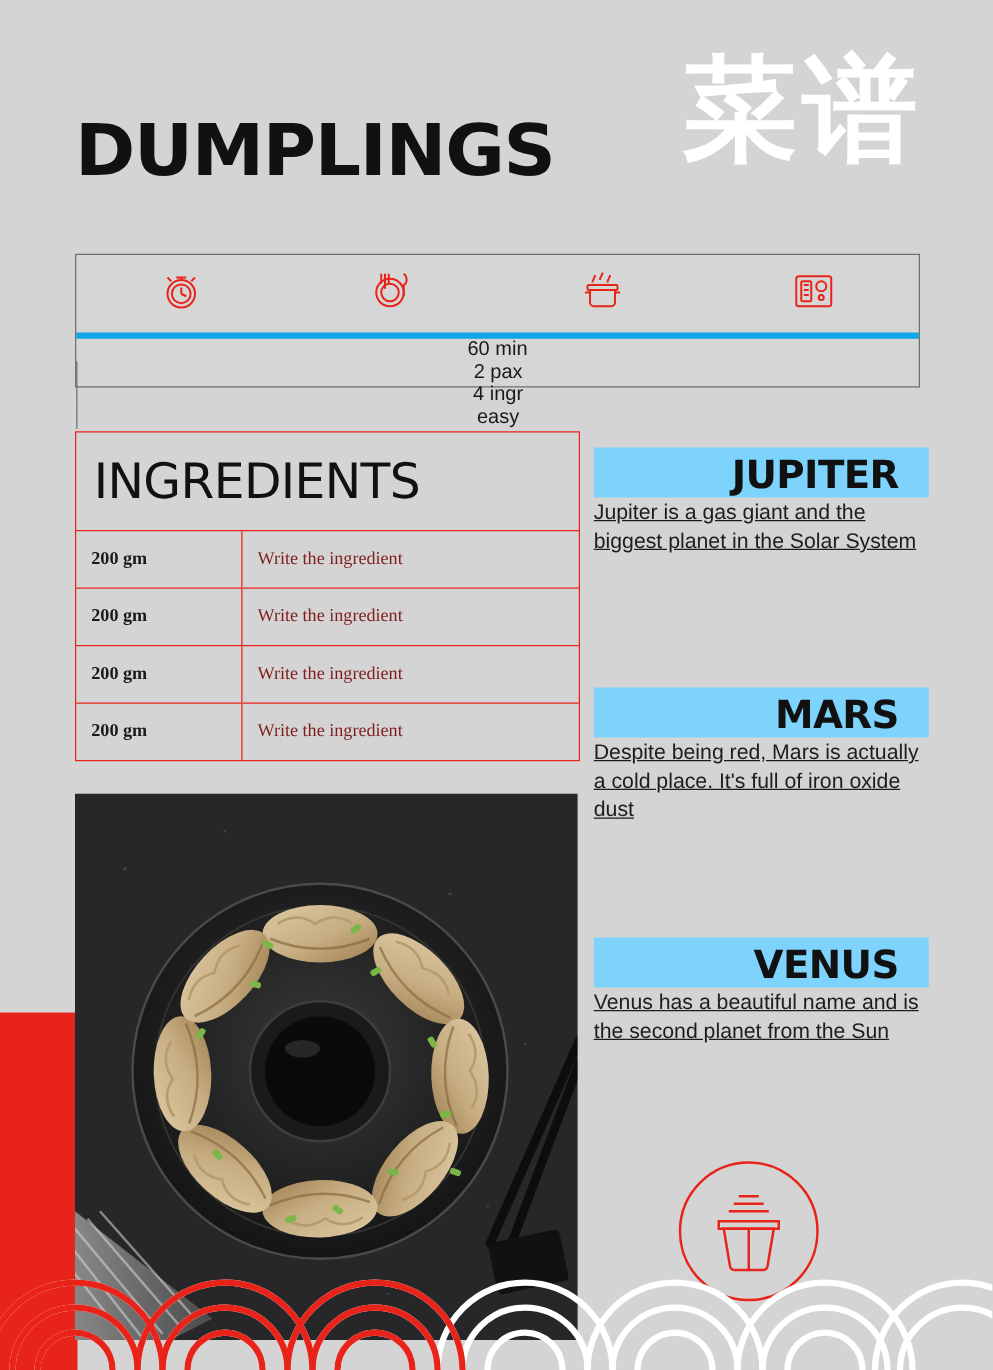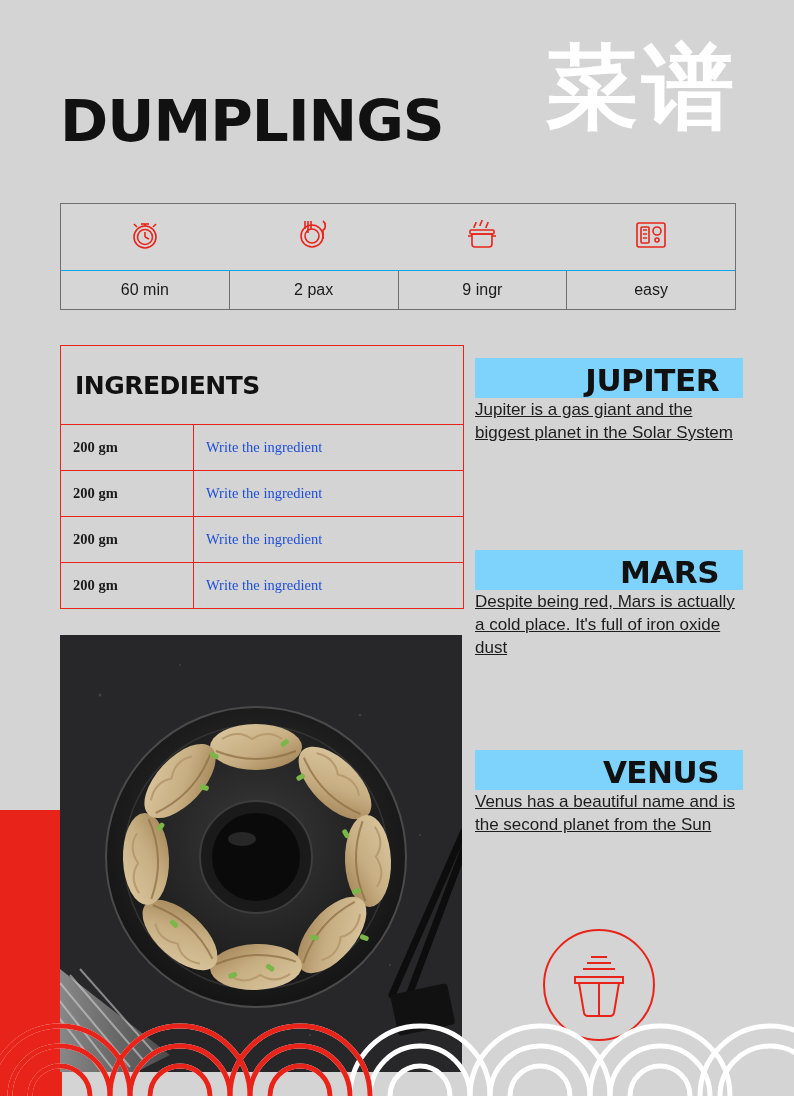--- a/index.html
+++ b/index.html
@@ -30,52 +30,52 @@
   }
 
   
   .meta{
     position:absolute;left:60px;top:203px;width:674px;height:105px;
     border:1px solid #6f6f6f;display:flex;flex-direction:column;
     background:rgba(255,255,255,0.05);
   }
   .meta-icons{display:flex;height:66px;}
   .meta-icons .cell{flex:1;display:flex;align-items:center;justify-content:center;}
-  .meta-labels{display:flex;height:38px;border-top:1px solid #0ea5e9;}
+  .meta-labels{display:flex;height:38px;border-top:5px solid #0ea5e9;flex-direction:column;}
   .meta-labels .cell{
     flex:1;display:flex;align-items:center;justify-content:center;
     font-size:16px;color:#1a1a1a;border-left:1px solid #6f6f6f;
     font-family:"Liberation Sans", sans-serif;
   }
   .meta-labels .cell:first-child{border-left:none;}
 
   
   .ingredients{
     position:absolute;left:60px;top:345px;width:402px;
     border:1px solid #e8241a;
   }
   .ing-head{
     height:78px;display:flex;align-items:center;padding-left:14px;
     border-bottom:1px solid #e8241a;
   }
   .ing-head h2{
-    margin:0;font-size:25px;font-weight:bold;color:#111;letter-spacing:-0.5px;
+    margin:0;font-size:39px;font-weight:normal;color:#111;letter-spacing:-0.5px;
     font-family:"DejaVu Sans", sans-serif;
   }
   .ing-row{display:flex;height:45px;border-bottom:1px solid #e8241a;}
   .ing-row:last-child{border-bottom:none;}
   .ing-qty{
     width:120px;border-right:1px solid #e8241a;display:flex;align-items:center;
     padding-left:12px;font-size:14.5px;color:#1a1a1a;
     font-family:"Liberation Serif", serif;
     font-weight:bold;
   }
   .ing-name{
     flex:1;display:flex;align-items:center;padding-left:12px;
-    font-size:14.5px;color:#1d4ed8;font-family:"Liberation Serif", serif;
+    font-size:14.5px;color:#7f1d1d;font-family:"Liberation Serif", serif;
   }
 
   
   .photo{
     position:absolute;left:60px;top:635px;width:402px;height:437px;
     overflow:hidden;background:#2b2b2b;
   }
   .photo svg{display:block;}
 
   
@@ -156,21 +156,21 @@
             <circle cx="27" cy="15" r="4"></circle>
             <circle cx="27" cy="24" r="2"></circle>
             <path d="M13 14 h4 M13 18 h4 M13 22 h4"></path>
           </svg>
         </span>
       </div>
     </div>
     <div class="meta-labels">
       <div class="cell">60 min</div>
       <div class="cell">2 pax</div>
-      <div class="cell">9 ingr</div>
+      <div class="cell">4 ingr</div>
       <div class="cell">easy</div>
     </div>
   </div>
 
   <div class="ingredients">
     <div class="ing-head">
       <h2>INGREDIENTS</h2>
     </div>
     <div class="ing-row">
       <div class="ing-qty">200 gm</div>

